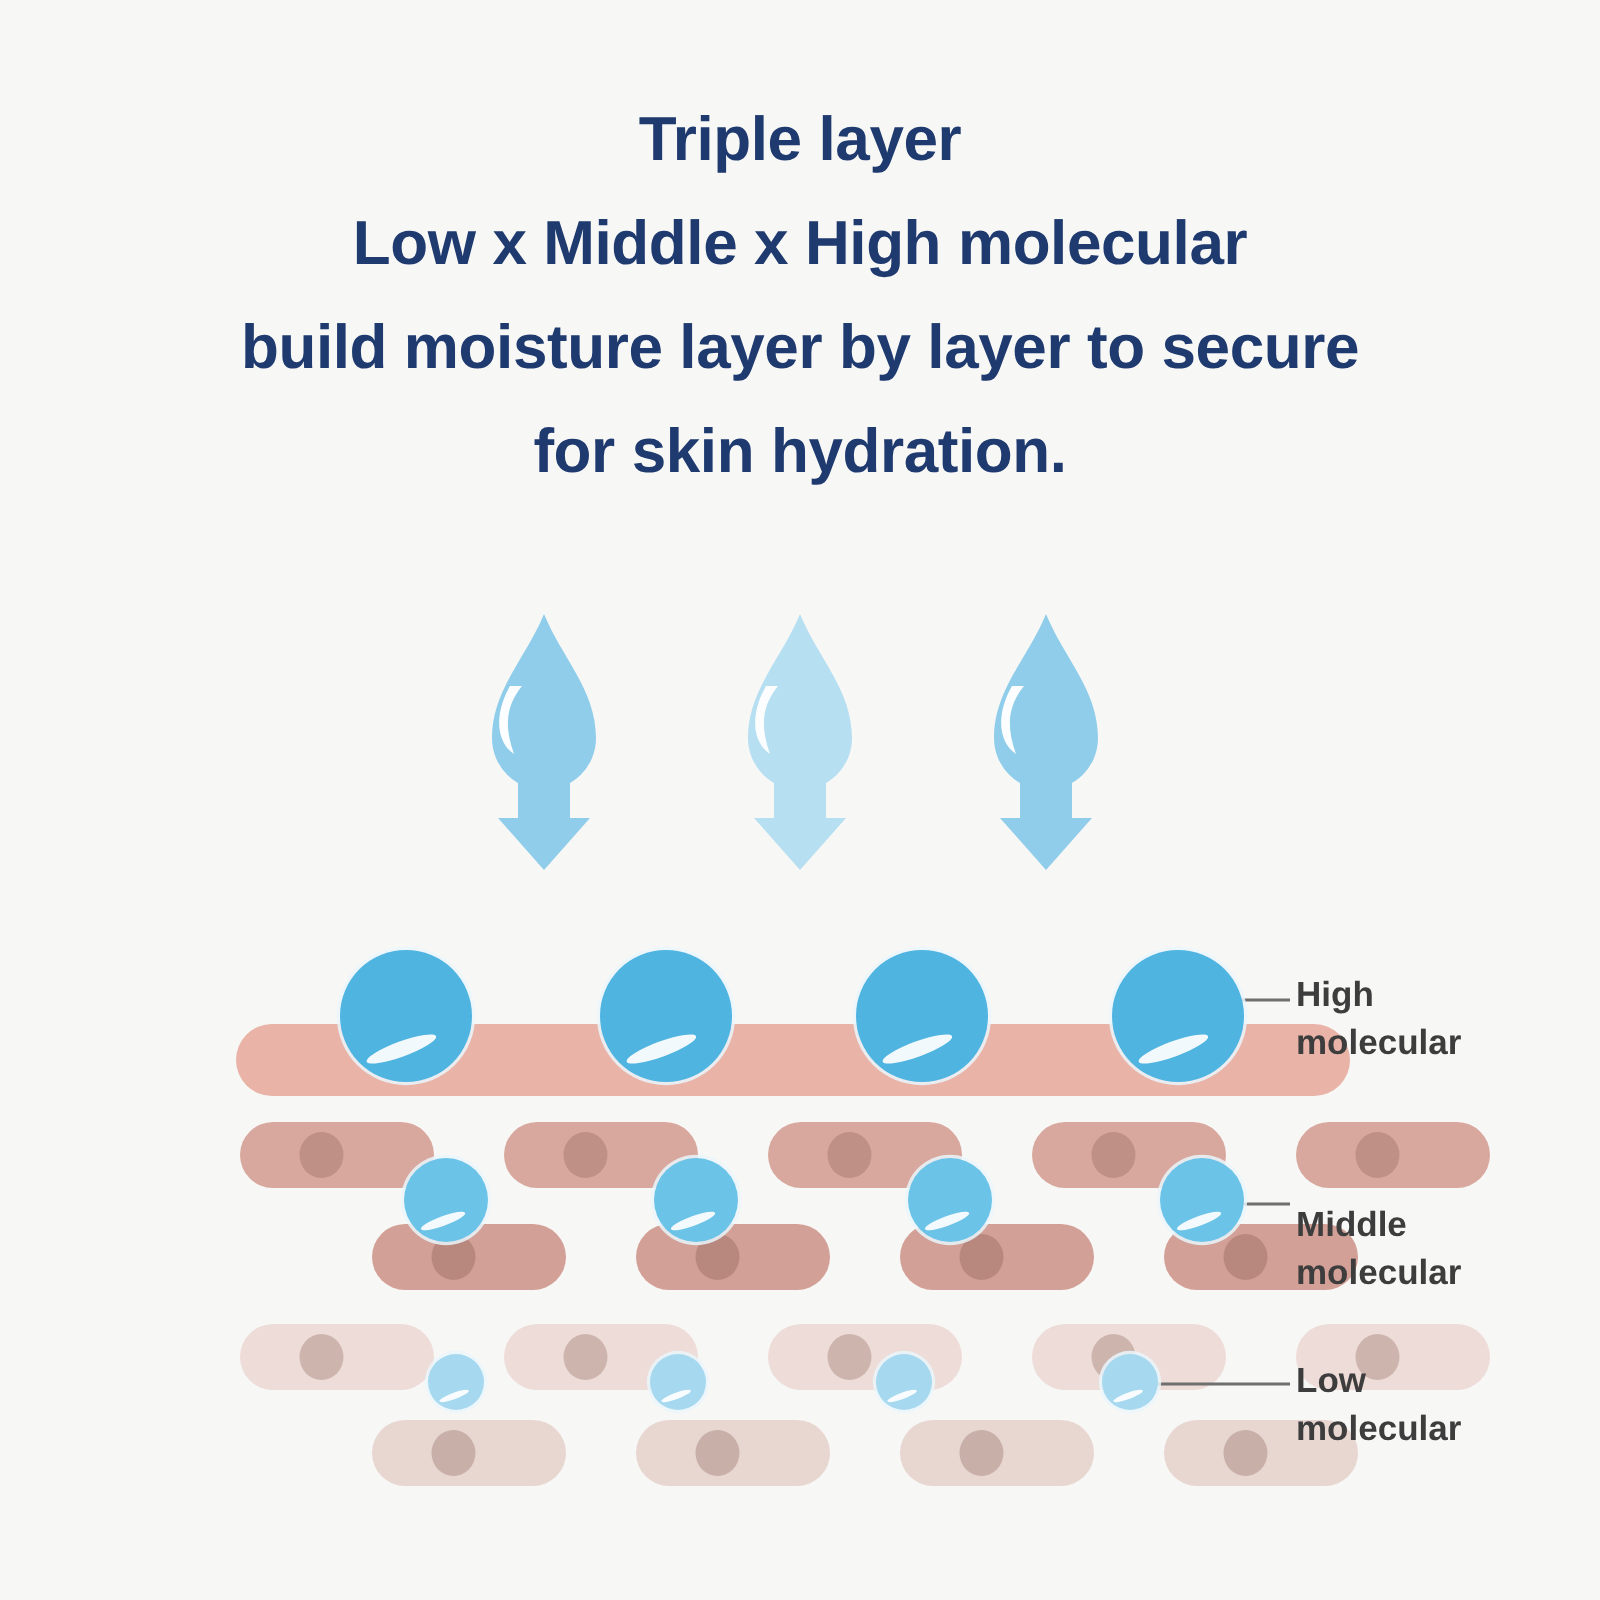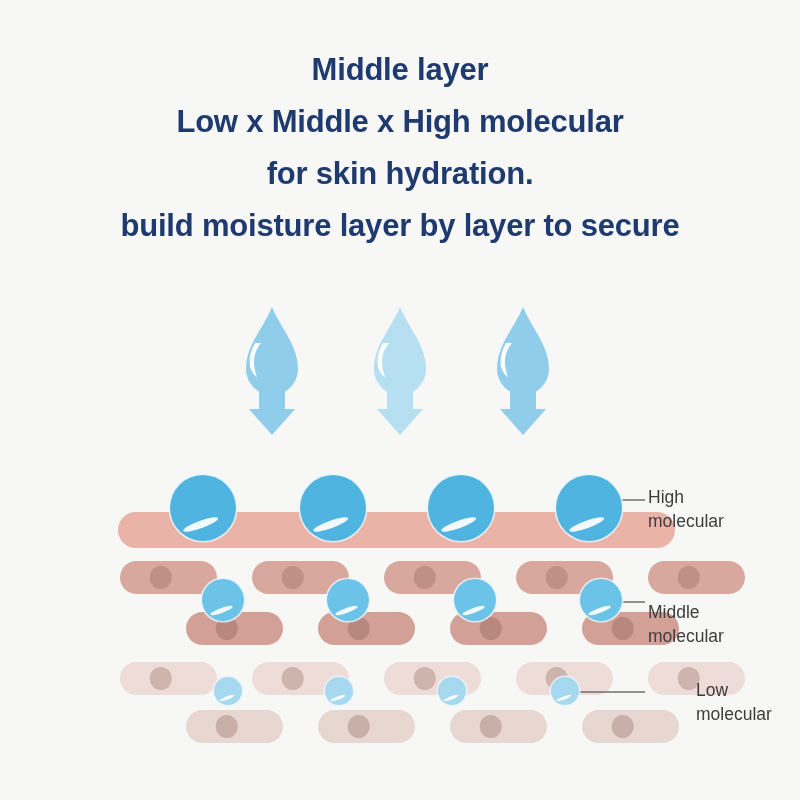--- a/index.html
+++ b/index.html
@@ -57,35 +57,35 @@
   .legend-label {
     position: absolute;
     color: #3d3d3d;
     font-family: "Liberation Sans", sans-serif;
     font-weight: 400;
     font-size: 17.5px;
     line-height: 24px;
     white-space: nowrap;
     -webkit-font-smoothing: antialiased;
   }
-  .legend-label .ll-line { display: block; }
+  .legend-label .ll-line { display: block; font-weight: bold; }
   #label-high   { left: 648px; top: 485px; }
   #label-middle { left: 648px; top: 600px; }
-  #label-low    { left: 648px; top: 678px; margin-left: 48px; }
+  #label-low    { left: 648px; top: 678px; }
 </style>
 </head>
 <body>
 
 <div id="stage">
 
   <div class="headline">
-    <span class="hl-line">Middle layer</span>
+    <span class="hl-line">Triple layer</span>
     <span class="hl-line">Low x Middle x High molecular</span>
+    <span class="hl-line">build moisture layer by layer to secure</span>
     <span class="hl-line">for skin hydration.</span>
-    <span class="hl-line">build moisture layer by layer to secure</span>
   </div>
 
   <div id="diagram">
     <svg id="diagram-svg" width="800" height="800" viewBox="0 0 800 800" xmlns="http://www.w3.org/2000/svg">
         <g>
           <g>
             <rect x="118" y="512" width="557" height="36" rx="18" ry="18" fill="#e9b3a8"></rect>
           </g>
           <g>
             <rect x="117" y="558" width="103" height="39" rx="19.5" ry="19.5" fill="#f7f7f6"></rect>

